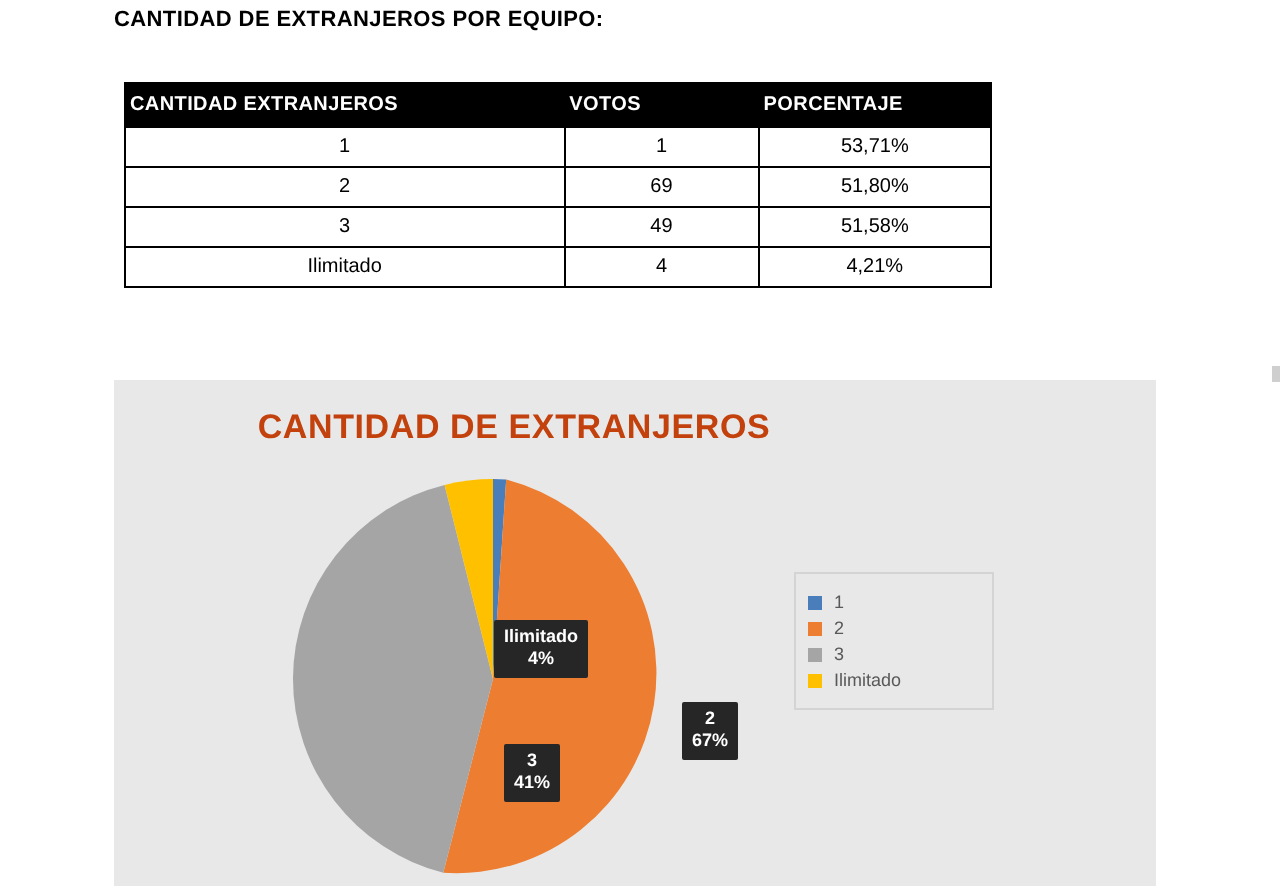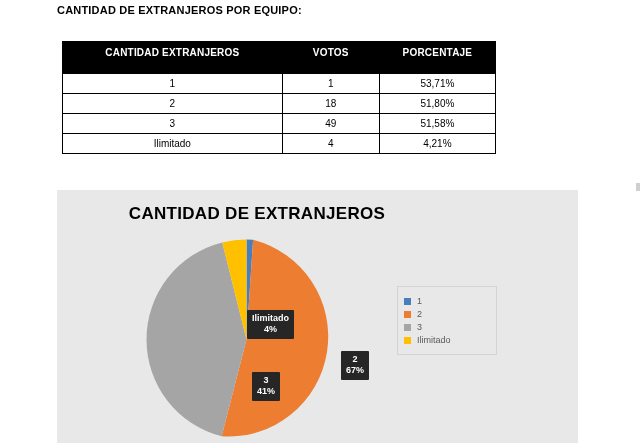--- a/index.html
+++ b/index.html
@@ -29,22 +29,22 @@
     top: 41px;
     width: 434px;
     border-collapse: collapse;
     font-size: 10px;
   }
   table.data th {
     background: #000000;
     color: #ffffff;
     font-weight: bold;
     font-size: 10px;
-    padding: 5px 2px 15px 2px;
-    text-align: center;
+    padding: 5px 2px 5px 2px;
+    text-align: left;
     border: 1px solid #000000;
     letter-spacing: 0.2px;
   }
   table.data td {
     border: 1px solid #000000;
     text-align: center;
     padding: 4px 2px;
     font-size: 10px;
     background: #ffffff;
   }
@@ -62,21 +62,21 @@
     overflow: hidden;
   }
   .chart-title {
     position: absolute;
     left: 0;
     top: 14px;
     width: 400px;
     text-align: center;
     font-size: 17px;
     font-weight: bold;
-    color: #000000;
+    color: #c2410c;
     letter-spacing: 0.3px;
   }
   .pie-wrap {
     position: absolute;
     left: 82px;
     top: 42px;
     width: 215px;
     height: 215px;
   }
   .pie-svg { display: block; }
@@ -142,21 +142,21 @@
     </tr>
   </thead>
   <tbody>
     <tr>
       <td>1</td>
       <td>1</td>
       <td>53,71%</td>
     </tr>
     <tr>
       <td>2</td>
-      <td>18</td>
+      <td>69</td>
       <td>51,80%</td>
     </tr>
     <tr>
       <td>3</td>
       <td>49</td>
       <td>51,58%</td>
     </tr>
     <tr>
       <td>Ilimitado</td>
       <td>4</td>

